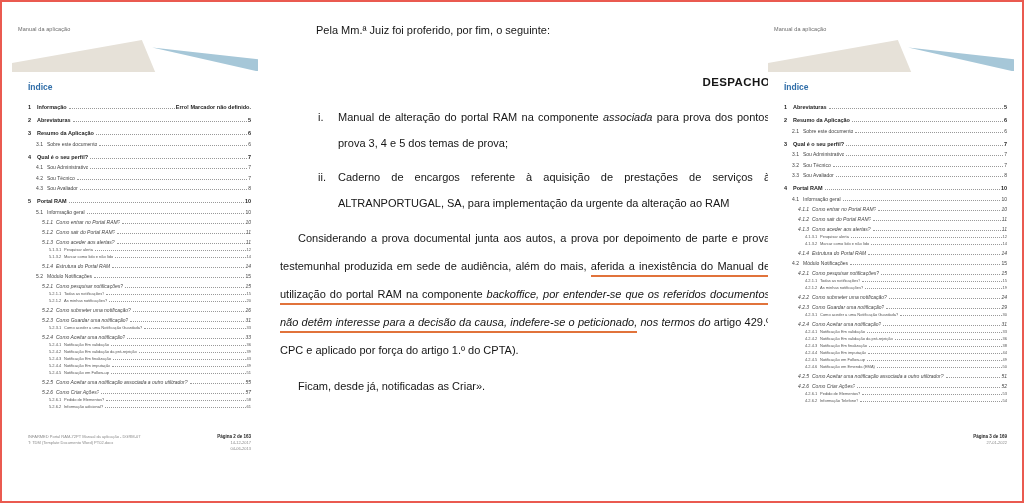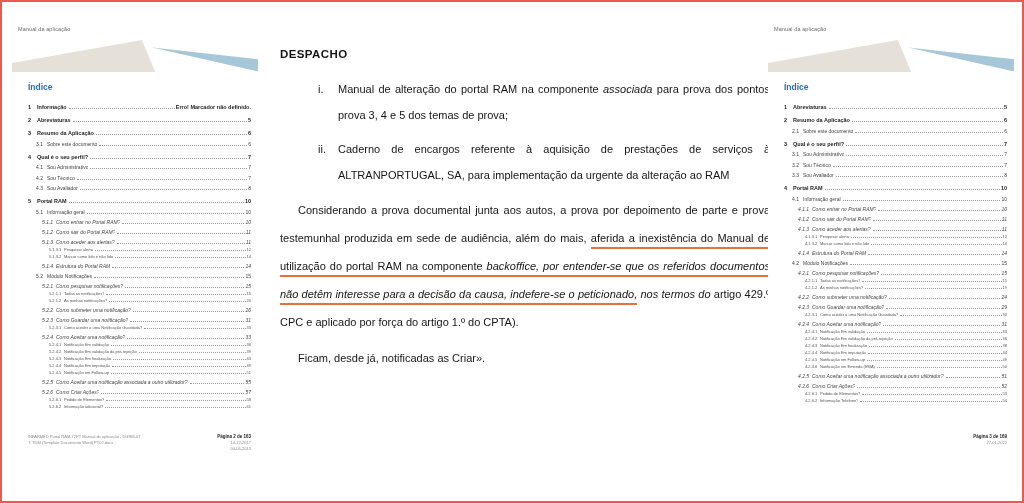--- a/index.html
+++ b/index.html
@@ -38,21 +38,21 @@
 
   .thumb-footer{position:absolute;top:424px;left:16px;right:7px;display:flex;
     justify-content:space-between;align-items:flex-start;font-size:4px;color:#8a8a8a;line-height:6px;}
   .footer-right{text-align:right;}
   .footer-right .pg{font-weight:bold;color:#1d1d1d;font-size:4.5px;}
 
   
   .doc-center{position:absolute;left:280px;top:16px;width:490px;
     font-size:11px;line-height:28px;color:#161616;text-align:justify;}
   .doc-center p{margin:0;}
-  .doc-center .h{text-align:left;font-weight:bold;margin-top:24px;letter-spacing:.4px;font-size:11.5px;}
+  .doc-center .h{text-align:right;font-weight:bold;margin-top:24px;letter-spacing:.4px;font-size:11.5px;}
   .doc-center .sp{margin-top:30px;}
   .doc-center .sp8{margin-top:8px;}
   .doc-center .indent-lg{text-indent:36px;}
   .doc-center .indent{text-indent:18px;}
   .li{display:flex;margin-top:8px;line-height:26px;}
   .li .marker{flex:none;width:20px;margin-left:38px;}
   .li .li-text{flex:1;text-align:justify;}
   .it{font-style:italic;}
   .uo{border-bottom:2px solid #e1733b;padding-bottom:3px;}
 </style>
@@ -275,20 +275,21 @@
     </div>
     <div class="footer-right">
       <div class="pg">Página 2 de 163</div>
       <div>14-12-2017</div>
       <div>04-06-2013</div>
     </div>
   </div>
 </div>
 
 <div class="doc-center" id="center-doc">
+    <p class="indent-lg"><span>Pela Mm.ª Juiz foi proferido, por fim, o seguinte:</span></p>
     <p class="h">DESPACHO</p>
     <div class="li">
       <span class="marker">i.</span>
       <span class="li-text"><span>Manual de alteração do portal RAM na componente </span><span class="it">associada</span><span> para prova dos pontos prova 3, 4 e 5 dos temas de prova;</span></span>
     </div>
     <div class="li">
       <span class="marker">ii.</span>
       <span class="li-text"><span>Caderno de encargos referente à aquisição de prestações de serviços à ALTRANPORTUGAL, SA, para implementação da urgente da alteração ao RAM</span></span>
     </div>
     <p class="indent sp8"><span>Considerando a prova documental junta aos autos, a prova por depoimento de parte e prova testemunhal produzida em sede de audiência, além do mais, </span><span class="uo">aferida a inexistência do Manual de utilização do portal RAM na componente </span><span class="it uo">backoffice, por entender-se que os referidos documentos não detêm interesse para a decisão da causa, indefere-se o peticionado,</span><span class="it"> </span><span class="it">nos termos do</span><span> artigo 429.º CPC e aplicado por força do artigo 1.º do CPTA).</span></p>

